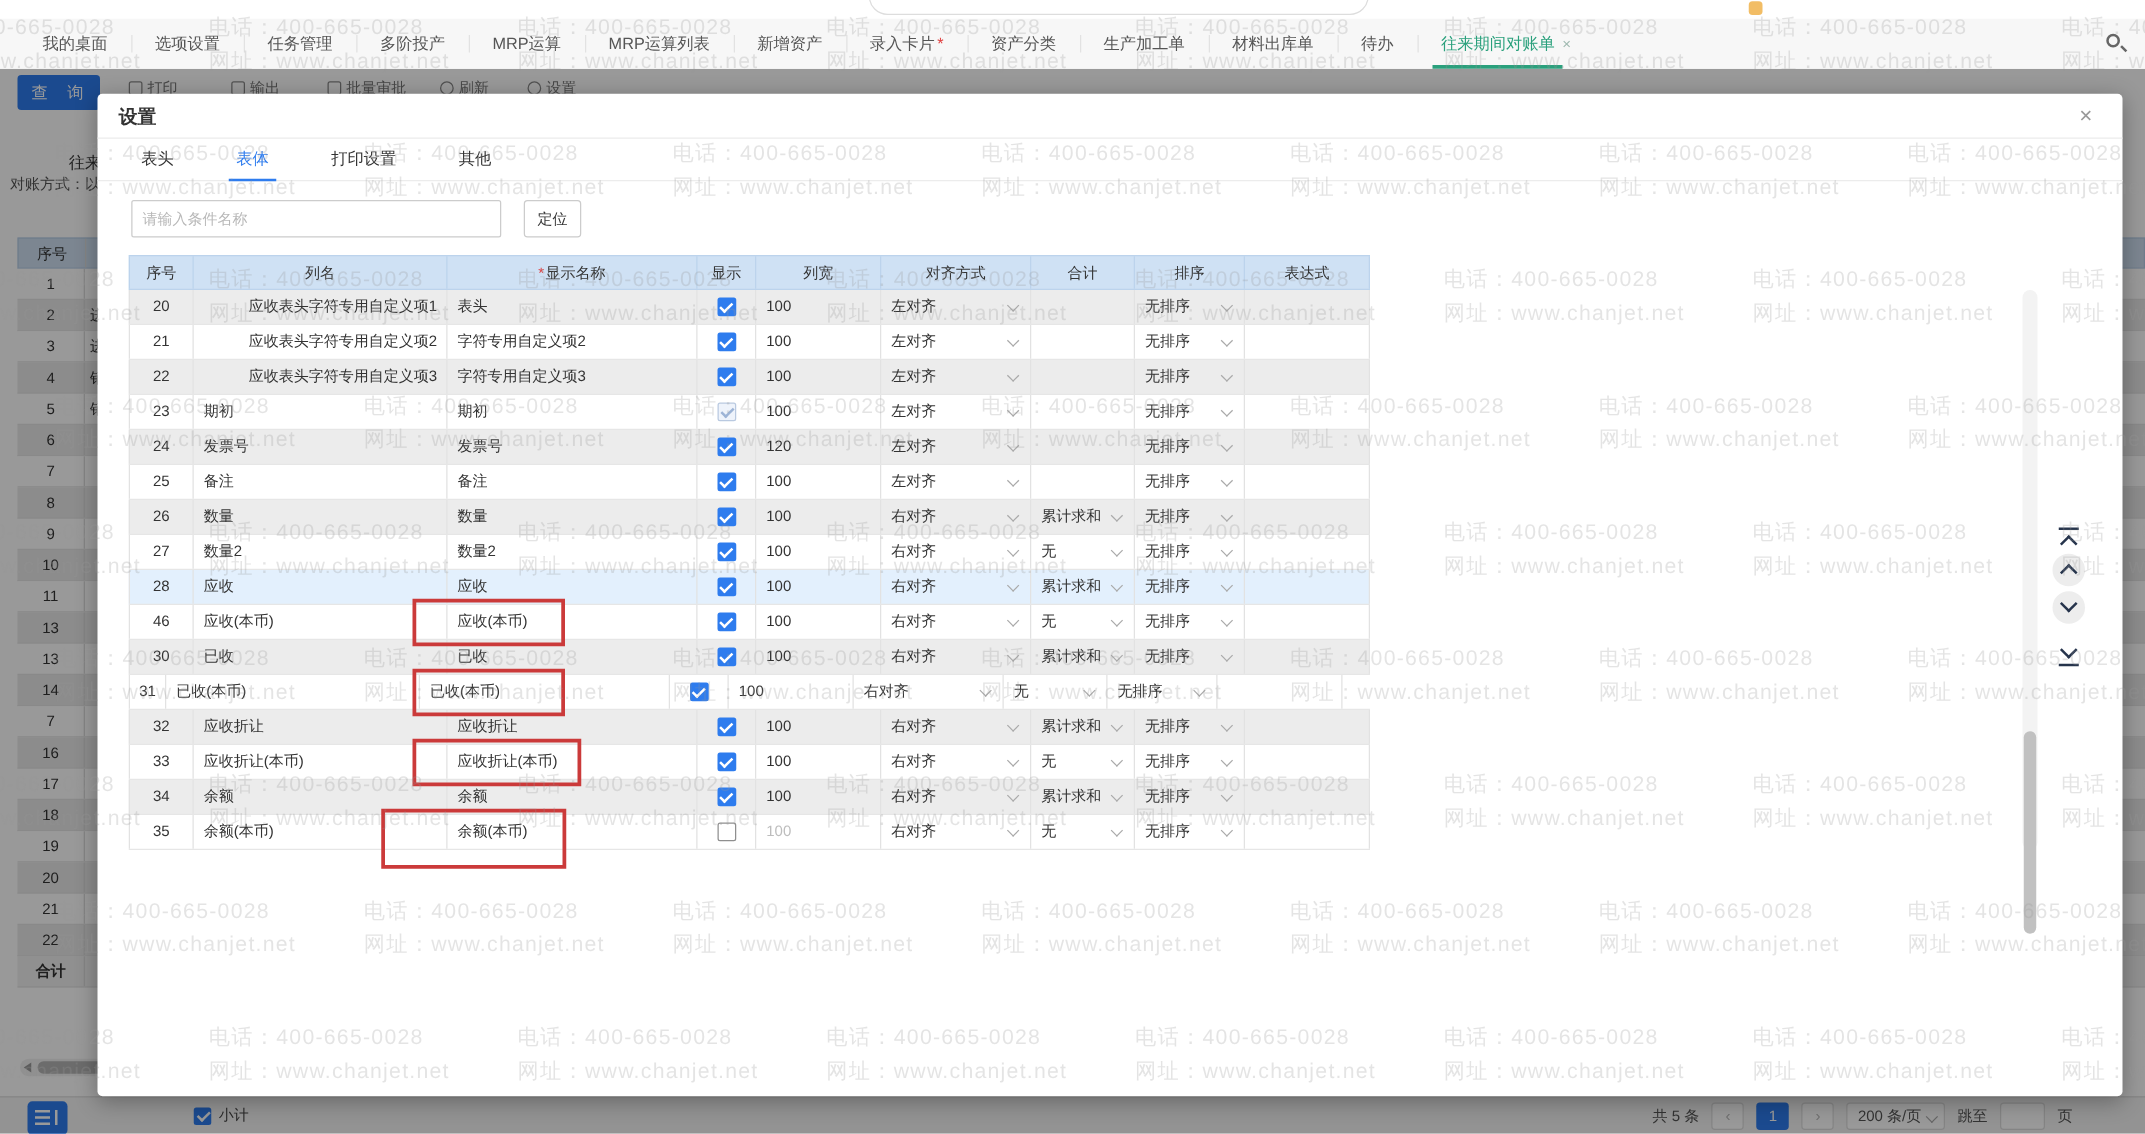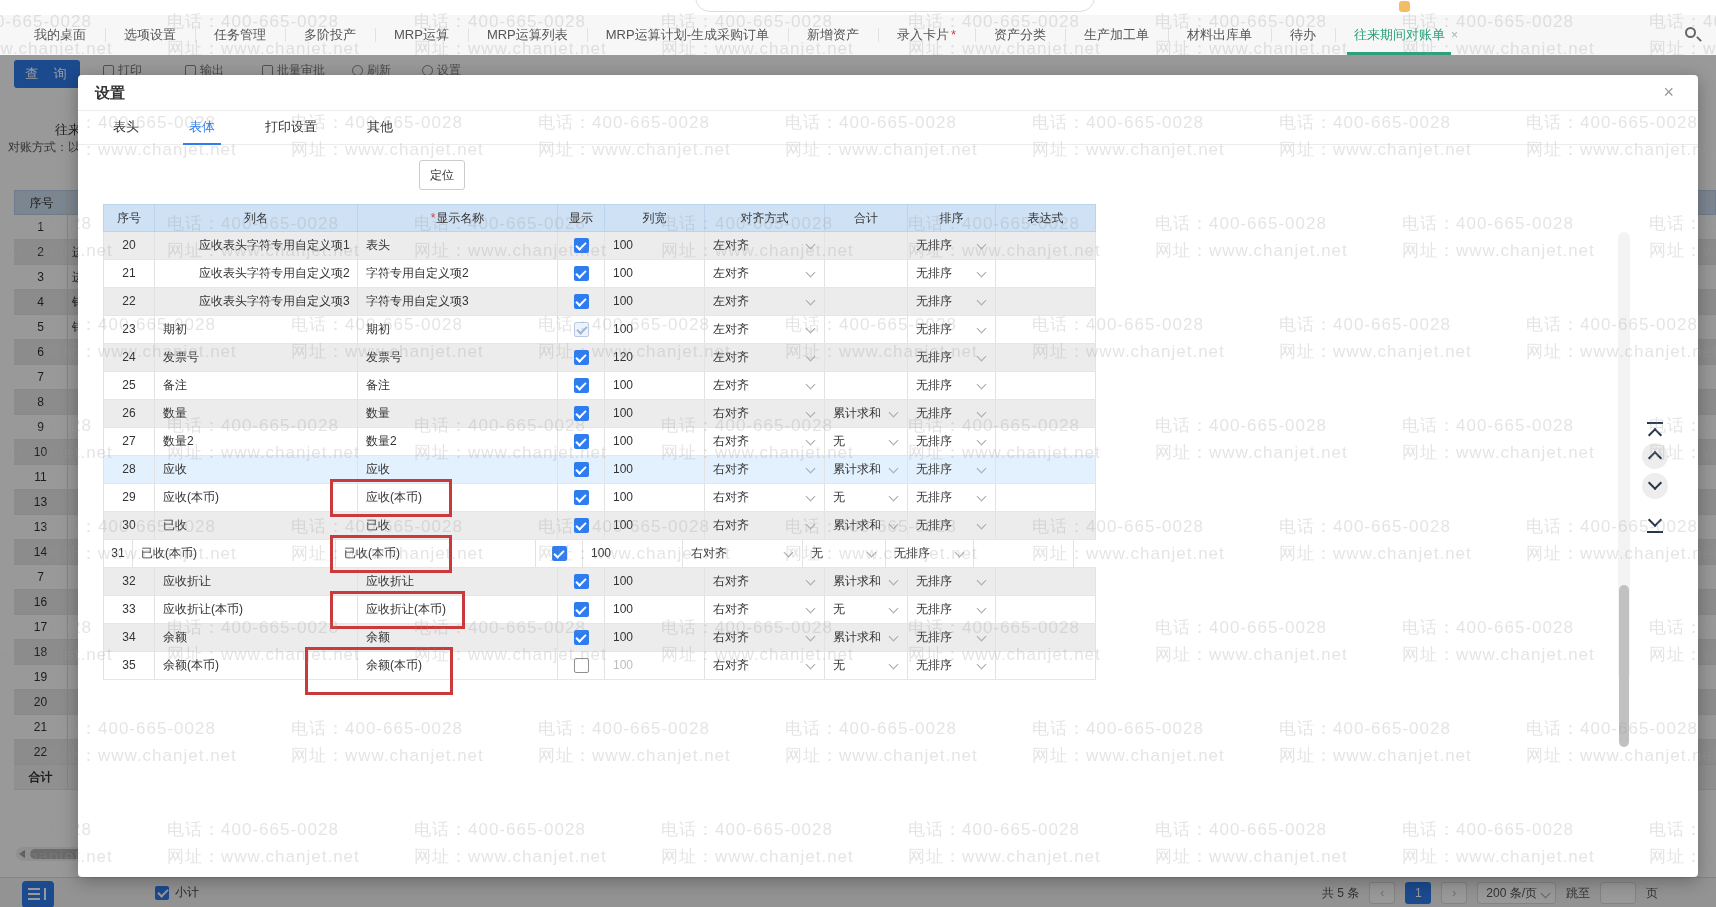--- a/index.html
+++ b/index.html
@@ -305,21 +305,20 @@
     <div class="favhint"></div>
   </div>
   <div class="navbar">
     <div id="nav-items" style="display:flex">
         <div class="nav-item"><span>我的桌面</span></div>
         <div class="nav-item"><span>选项设置</span></div>
         <div class="nav-item"><span>任务管理</span></div>
         <div class="nav-item"><span>多阶投产</span></div>
         <div class="nav-item"><span>MRP运算</span></div>
         <div class="nav-item"><span>MRP运算列表</span></div>
-        <div class="nav-item"><span>MRP运算计划-生成采购订单</span></div>
         <div class="nav-item"><span>新增资产</span></div>
         <div class="nav-item"><span>录入卡片</span><span class="nav-star">*</span></div>
         <div class="nav-item"><span>资产分类</span></div>
         <div class="nav-item"><span>生产加工单</span></div>
         <div class="nav-item"><span>材料出库单</span></div>
         <div class="nav-item"><span>待办</span></div>
         <div class="nav-item active"><span>往来期间对账单</span><span class="nav-close">×</span><span class="under"></span></div>
       </div>
     <div class="nav-search">
         <span class="lens"></span>
@@ -332,20 +331,21 @@
       <span class="dlg-title">设置</span>
       <span class="dlg-close">×</span>
     </div>
     <div class="dlg-tabs" id="dlg-tabs">
         <div class="dlg-tab">表头</div>
         <div class="dlg-tab active">表体</div>
         <div class="dlg-tab">打印设置</div>
         <div class="dlg-tab">其他</div>
       </div>
 
+    <input class="dlg-search" placeholder="请输入条件名称" style="">
     <button class="dlg-locate">定位</button>
 
     <div class="stable">
       <div class="st-header" id="st-header">
           <div class="st-hcell" style="width: 52px;">序号</div>
           <div class="st-hcell" style="width: 203px;">列名</div>
           <div class="st-hcell" style="width: 200px;"><span class="req">*</span>显示名称</div>
           <div class="st-hcell" style="width: 47px;">显示</div>
           <div class="st-hcell" style="width: 100px;">列宽</div>
           <div class="st-hcell" style="width: 120px;">对齐方式</div>
@@ -483,21 +483,21 @@
                 <span class="cb on"></span>
               </span>
             </div>
             <div class="st-cell" style="width:100px">100</div>
             <div class="st-cell ddl" style="width:120px">右对齐<span class="caret"></span></div>
             <div class="st-cell ddl" style="width:83px">累计求和<span class="caret"></span></div>
             <div class="st-cell ddl" style="width:88px">无排序<span class="caret"></span></div>
             <div class="st-cell" style="width:100px"></div>
           </div>
           <div class="st-row">
-            <div class="st-cell" style="width:52px">29</div>
+            <div class="st-cell" style="width:52px">46</div>
             <div class="st-cell" style="width:203px">应收(本币)</div>
             <div class="st-cell" style="width:200px">应收(本币)</div>
             <div class="st-cell" style="width:47px;padding:0">
               <span class="cbwrap">
                 <span class="cb on"></span>
               </span>
             </div>
             <div class="st-cell" style="width:100px">100</div>
             <div class="st-cell ddl" style="width:120px">右对齐<span class="caret"></span></div>
             <div class="st-cell ddl" style="width:83px">无<span class="caret"></span></div>

